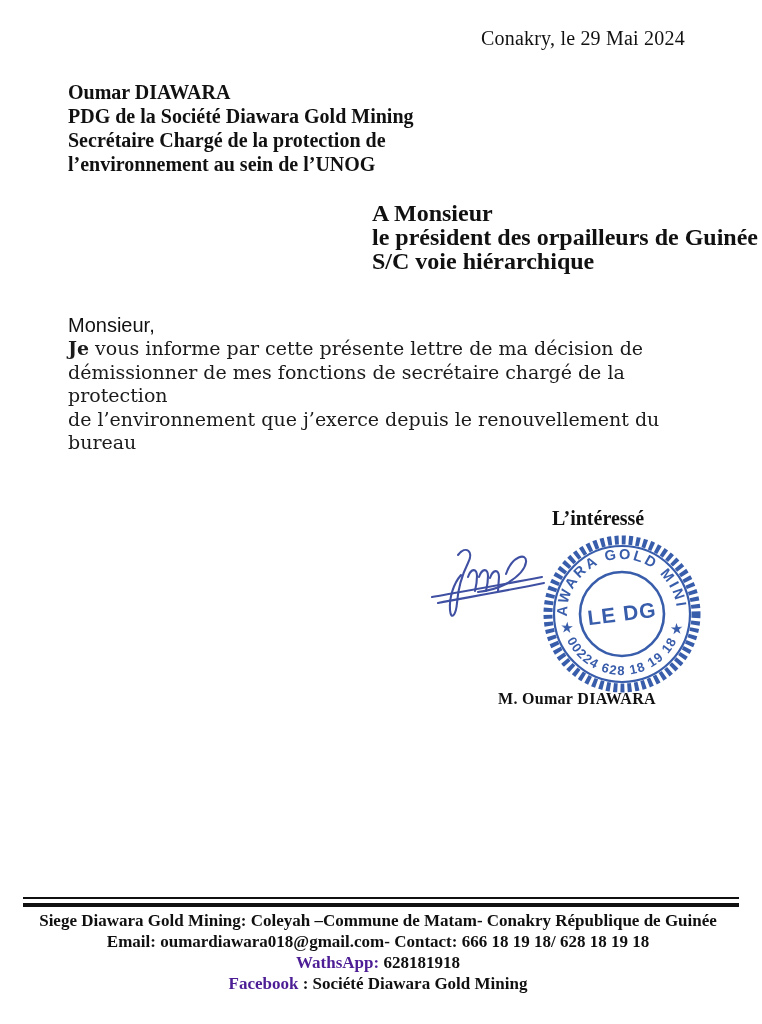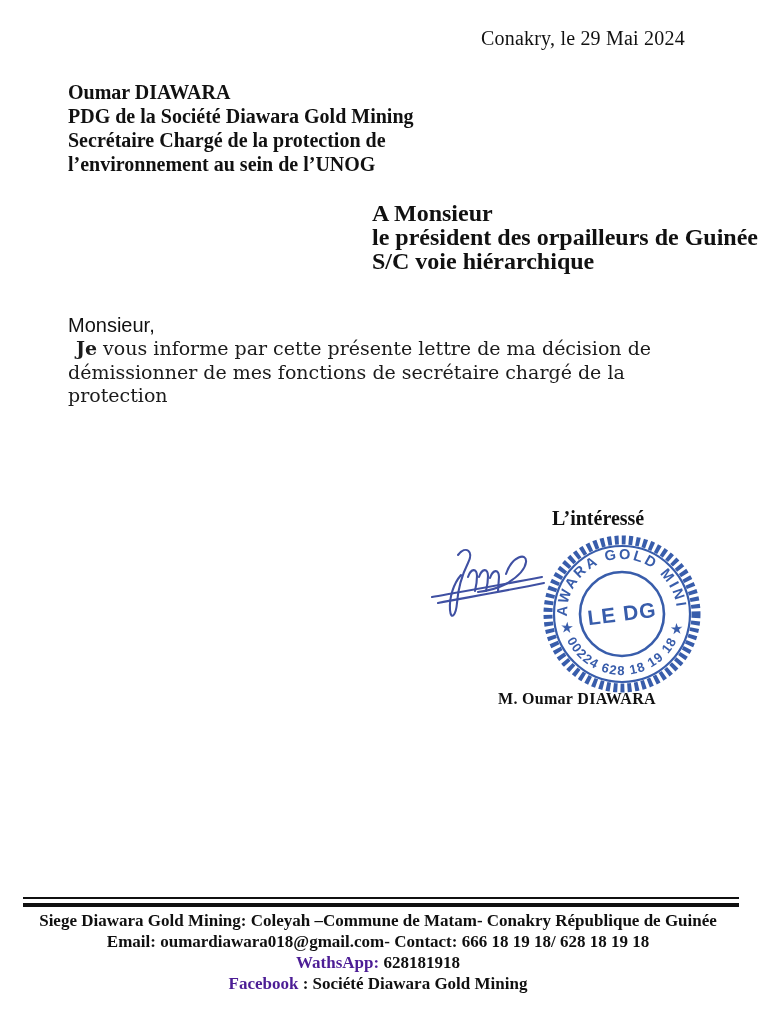--- a/index.html
+++ b/index.html
@@ -37,21 +37,21 @@
     font-family:"Liberation Sans", sans-serif;
     font-size:20px;
   }
   .body-par{
     left:68px;top:337px;width:620px;
     font-family:"DejaVu Serif", serif;
     font-size:19px;
     line-height:23.5px;
     color:#1b1b1b;
   }
-  .body-par b{font-weight:bold;margin-left:8px;}
+  .body-par b{font-weight:bold;}
   .interested-caption{
     left:552px;top:507px;
     font-size:20px;font-weight:bold;
     white-space:nowrap;
   }
   .signature-svg{left:428px;top:543px;}
   .stamp-svg{left:539px;top:531px;}
   .signed-name{
     left:498px;top:690px;
     font-size:16px;font-weight:bold;
@@ -93,20 +93,21 @@
     <div>A Monsieur</div>
     <div>le président des orpailleurs de Guinée</div>
     <div>S/C voie hiérarchique</div>
   </div>
 
   <div class="abs salutation">Monsieur,</div>
 
   <div class="abs body-par">
     <div><b>Je</b><span> vous informe par cette présente lettre de ma décision de</span></div>
     <div>démissionner de mes fonctions de secrétaire chargé de la protection</div>
+    <div>de l’environnement que j’exerce depuis le renouvellement du bureau</div>
   </div>
 
   <div class="abs interested-caption">L’intéressé</div>
 
   <svg class="abs signature-svg" width="130" height="88" viewBox="0 0 130 88">
     <g fill="none" stroke="#35479e" stroke-width="2.1" stroke-linecap="round" opacity="0.95">
       <path d="M30,12 C38,2 46,8 40,20 C34,32 30,46 29,60 C28,72 23,78 22,67 C21,54 26,40 33,32"></path>
       <path d="M40,34 C43,25 49,25 49,33 C49,40 48,44 47,48"></path>
       <path d="M51,34 C54,25 60,25 60,33 C60,40 59,44 58,48"></path>
       <path d="M62,35 C65,26 71,26 71,34 L70,48"></path>

